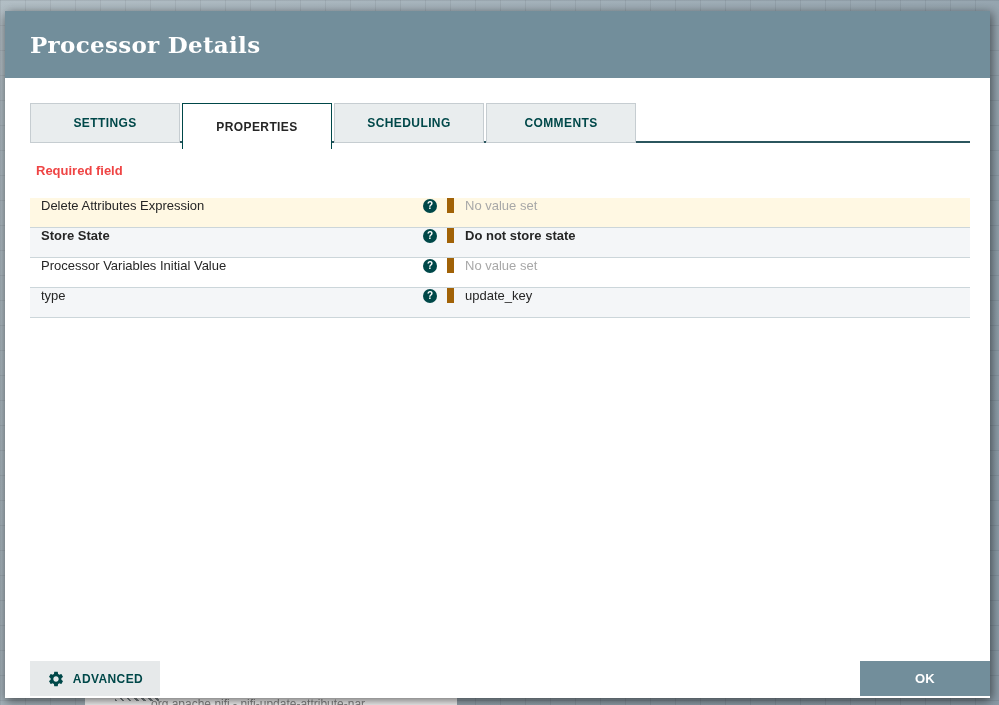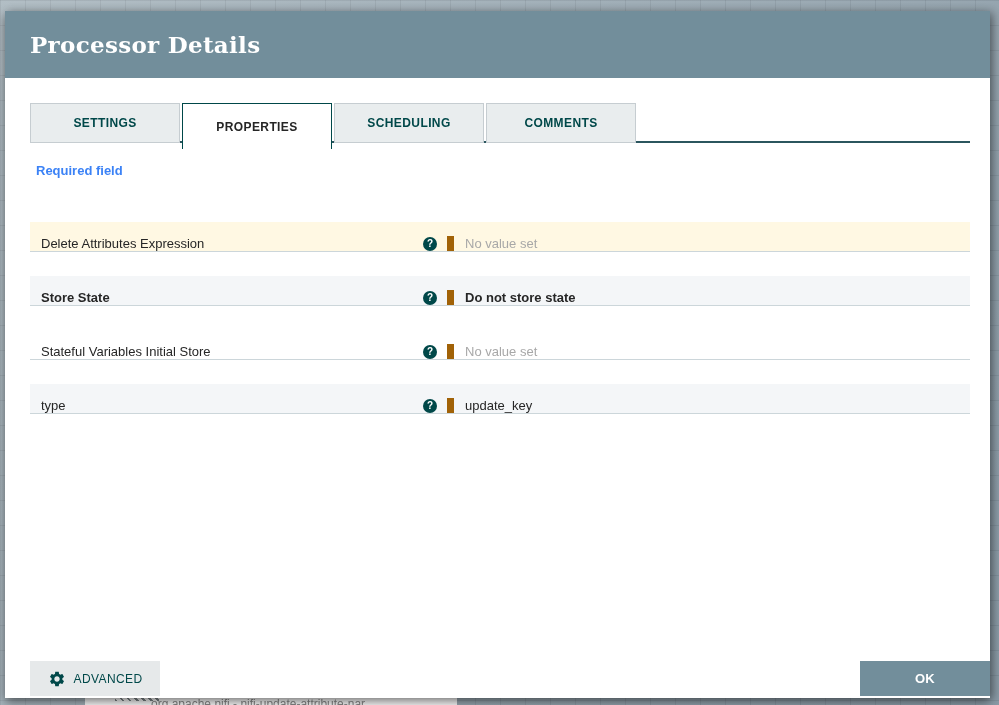--- a/index.html
+++ b/index.html
@@ -60,35 +60,35 @@
   }
   .tab.active {
     position:relative; z-index:2;
     height:46px; background:#ffffff;
     border:1px solid #004849; border-bottom:none;
     color:#262626;
   }
 
   .required-label {
     position:absolute; left:31px; top:152px;
-    font-size:13px; font-weight:bold; color:#3b82f6;
+    font-size:13px; font-weight:bold; color:#ef4444;
   }
 
   
   .props-table { position:absolute; left:25px; top:187px; width:940px; }
   .thead {
     display:flex; height:33px; background:#728e9b;
     color:#ffffff; font-size:13px; font-weight:bold; align-items:center;
   }
   .th-prop { width:417px; padding-left:7px; }
   .th-val  { flex:1; padding-left:5px; }
   .trow {
-    display:flex; height:30px; align-items:flex-end;
+    display:flex; height:30px; align-items:flex-start;
     border-bottom:1px solid #ccd6da; background:#ffffff;
-    font-size:13px; color:#262626;margin-top:24px;
+    font-size:13px; color:#262626;
   }
   .trow.r-highlight { background:#fff8e3; }
   .trow.r-alt { background:#f4f6f8; }
   .trow.r-bold { font-weight:bold; }
   .cell-prop {
     width:417px; display:flex; align-items:center;
     justify-content:space-between; padding:0 10px 0 11px;
   }
   .cell-val {
     width:415px; border-left:7px solid #a16207;
@@ -102,21 +102,21 @@
     text-align:center; flex:none; cursor:pointer;
   }
 
   
   .advanced-button {
     position:absolute; left:25px; bottom:2px; height:35px; min-width:130px;
     background:#e6e9ea; border:none; cursor:pointer;
     display:flex; align-items:center; justify-content:center; gap:8px;
     padding:0 14px;
     font-family:"Liberation Sans", sans-serif;
-    font-size:12px; font-weight:normal; letter-spacing:.4px; color:#004849;text-align:center;
+    font-size:12px; font-weight:bold; letter-spacing:.4px; color:#004849;text-align:center;
   }
   .advanced-button svg { width:18px; height:18px; fill:#004849; }
   .ok-button {
     position:absolute; right:0; bottom:2px; width:130px; height:35px;
     background:#728e9b; border:none; cursor:pointer;
     font-family:"Liberation Sans", sans-serif;
     font-size:13px; font-weight:bold; color:#ffffff; letter-spacing:.3px;
   }
 </style>
 </head>
@@ -161,21 +161,21 @@
         <span class="q-icon">?</span>
       </div>
       <div class="cell-val">
         <span>Do not store state</span>
       </div>
       <div class="cell-extra"></div>
     </div>
 
     <div class="trow">
       <div class="cell-prop">
-        <span>Stateful Variables Initial Store</span>
+        <span>Processor Variables Initial Value</span>
         <span class="q-icon">?</span>
       </div>
       <div class="cell-val">
         <span class="val-muted">No value set</span>
       </div>
       <div class="cell-extra"></div>
     </div>
 
     <div class="trow r-alt">
       <div class="cell-prop">

